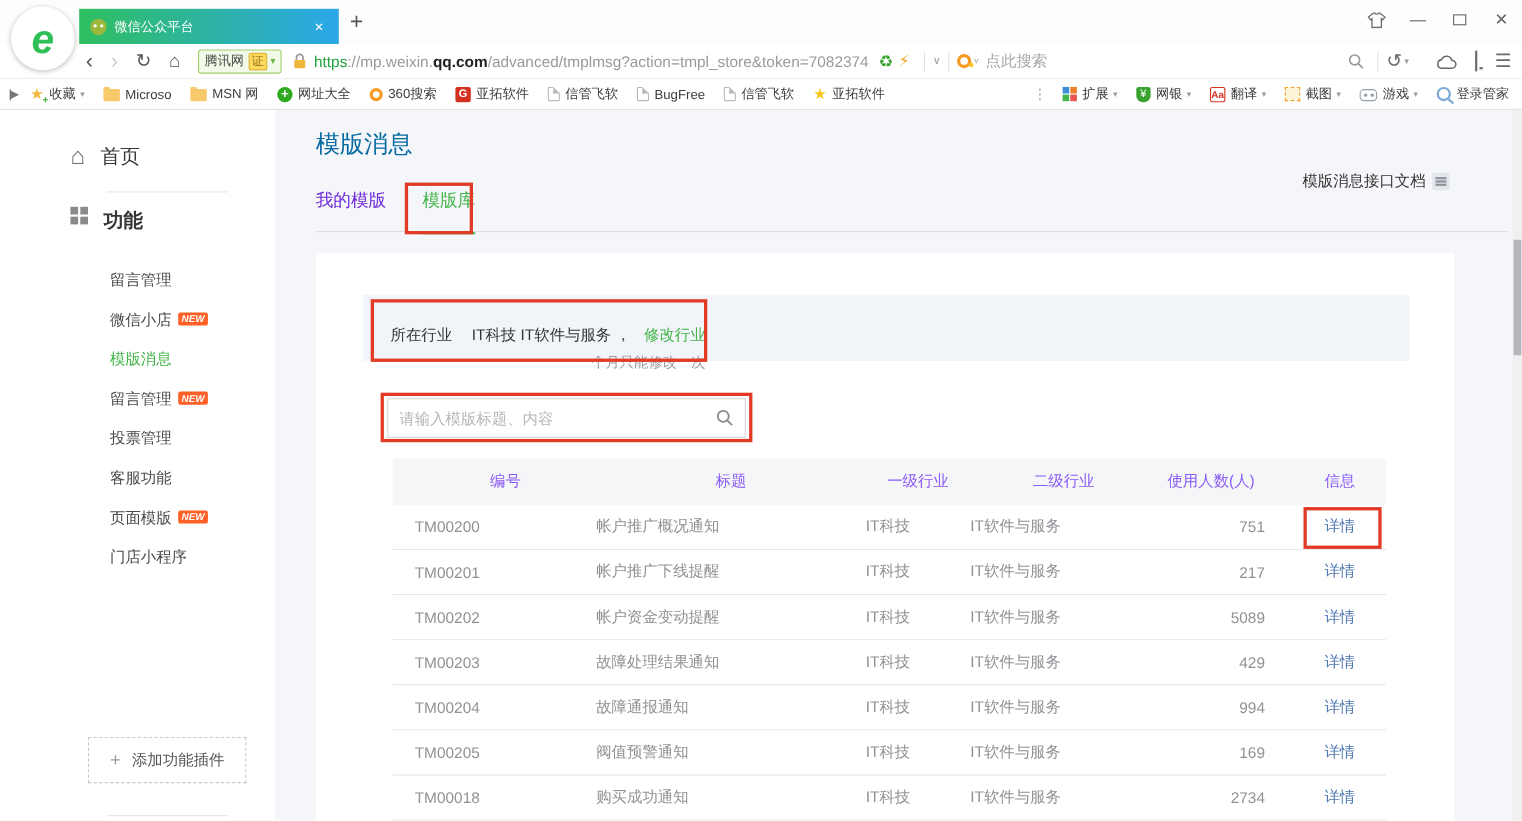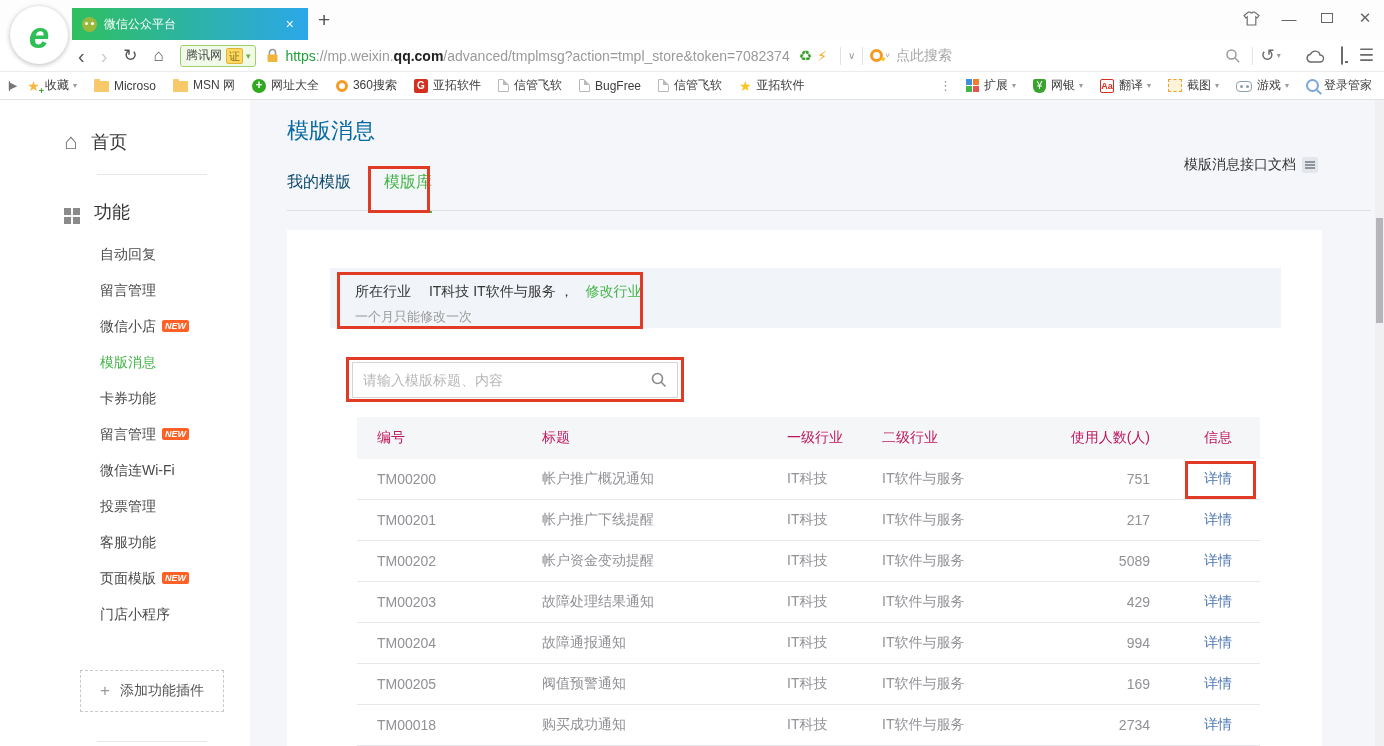--- a/index.html
+++ b/index.html
@@ -81,64 +81,64 @@
   .i-key:after { content:""; position:absolute; right:-5px; bottom:-3px; width:6px; height:2px; background:#7aa7d8; transform:rotate(40deg); }
 
   
   .page { position:absolute; left:0; top:100px; width:1384px; height:646px; background:#f4f6f9; }
   .sidebar { position:absolute; left:0; top:0; width:250px; height:646px; background:#fff; }
   .sb-home { position:absolute; left:64px; top:24px; height:36px; display:flex; align-items:center; }
   .sb-home .txt,.sb-func .txt { font-size:18px; color:#353535; margin-left:14px; }
   .home-ic { color:#6e6e6e; font-size:22px; line-height:1; }
   .sb-divider { position:absolute; left:97px; width:110px; height:1px; background:#e7e7e7; }
   .d1 { top:74px; } .d2 { top:641px; }
-  .sb-func { position:absolute; left:64px; top:88px; height:36px; display:flex; align-items:flex-end; }
+  .sb-func { position:absolute; left:64px; top:88px; height:36px; display:flex; align-items:flex-start;font-weight:bold; }
   .grid-ic { width:16px; height:16px; display:grid; grid-template-columns:7px 7px; grid-template-rows:7px 7px; gap:2px; }
   .grid-ic i { background:#8a8a8a; }
   .sb-items { position:absolute; left:100px; top:136px; }
   .sb-item { height:36px; line-height:36px; font-size:14px; color:#4a4a4a; white-space:nowrap; }
   .sb-item.active { color:#44b549; }
   .new-badge { display:inline-block; background:#ff6026; color:#fff; font-size:9px; font-weight:bold; font-style:italic;
                line-height:12px; padding:0 3px; border-radius:2px; margin-left:6px; vertical-align:2px; }
   .add-plugin { position:absolute; left:80px; top:570px; width:144px; height:42px; border:1px dashed #c9c9c9;
                 display:flex; align-items:center; justify-content:center; font-size:14px; color:#555; }
   .add-plugin .plus { color:#9a9a9a; font-size:17px; margin-right:10px; font-weight:normal; }
 
   .content { position:absolute; left:250px; top:0; width:1134px; height:646px; }
   .page-title { position:absolute; left:37px; top:16px; font-size:22px; color:#0369a1; }
   .tabs { position:absolute; left:37px; top:72px; display:flex; gap:33px; font-size:16px; }
-  .tab-item { color:#0c4a6e; padding-bottom:18px; }
+  .tab-item { color:#6d28d9; padding-bottom:18px; }
   .tab-item.active { color:#44b549; border-bottom:2px solid #44b549; }
   .tabs-divider { position:absolute; left:37px; top:110px; width:1084px; height:1px; background:#dfdfdf; }
   .doc-link { position:absolute; right:66px; top:56px; display:flex; align-items:center; font-size:14px; color:#353535;justify-content:center; }
   .doc-ic { width:16px; height:16px; background:#e3e6ea; border-radius:2px; margin-left:6px; position:relative; }
   .doc-ic:after { content:""; position:absolute; left:3px; top:4px; width:10px; height:1.5px; background:#8d949c; box-shadow:0 3px 0 #8d949c, 0 6px 0 #8d949c; }
 
   .card { position:absolute; left:37px; top:130px; width:1035px; height:560px; background:#fff; }
   .banner { margin:38px 41px 0 43px; height:60px; background:#f1f4f8; display:flex; justify-content:space-between; }
-  .banner-left { padding:15px 0 0 25px; font-size:14px; }
+  .banner-left { padding:28px 0 0 25px; font-size:14px;text-align:right; }
   .b-label { color:#353535; margin-right:14px; }
   .b-value { color:#353535; margin-right:8px; }
   .b-modify { color:#44b549; }
   .b-note { color:#9a9a9a; font-size:13px; margin-top:7px; }
   .banner-right { padding:14px 30px 0 0; font-size:14px; }
   .b-question { color:#9a9a9a; }
   .b-help { color:#54719e; }
 
   .search-wrap { position:relative; margin:34px 0 0 65px; width:326px; }
   .search-input { width:326px; height:36px; border:1px solid #d5d5d5; padding:0 34px 0 10px; font-size:14px; color:#353535;
                   font-family:"Liberation Sans","DejaVu Sans",sans-serif; outline:none; }
   .search-input::placeholder { color:#b7b7b7; }
   .mag { position:absolute; right:11px; top:10px; }
 
   .tpl-table { margin:19px 0 0 70px; width:903px; font-size:14px; }
   .tr { display:grid; grid-template-columns:185px 245px 95px 170px 124px 84px; height:41px; align-items:center; border-bottom:1px solid #e8e8ec; }
   .tr.head { height:42px; background:#f5f6f8; color:#353535; border-bottom:none; }
   .td { padding-left:0; color:#919196; }
-  .tr.head .td { color:#be185d; }
+  .tr.head .td { color:#8b5cf6;text-align:center; }
   .c1 { padding-left:20px; }
   .c5 { text-align:right; padding-right:26px; }
   .c6 { text-align:center; }
   .detail-link { color:#5079b3; text-decoration:none; }
 
   .scrollbar { position:absolute; right:0; top:0; width:9px; height:646px; background:#f0f0f2; }
   .scroll-thumb { position:absolute; left:1px; top:118px; width:7px; height:105px; background:#b4b6ba; }
 
   
   .anno { position:absolute; border:3px solid #e23b25; z-index:50; pointer-events:none; }
@@ -324,27 +324,24 @@
     <div class="sb-func">
       <span class="grid-ic">
           <i></i>
           <i></i>
           <i></i>
           <i></i>
         </span>
       <span class="txt">功能</span>
     </div>
     <div class="sb-items">
-      <div class="sb-item"><span>自动回复</span></div>
       <div class="sb-item"><span>留言管理</span></div>
       <div class="sb-item"><span>微信小店</span><span class="new-badge">NEW</span></div>
       <div class="sb-item active"><span>模版消息</span></div>
-      <div class="sb-item"><span>卡券功能</span></div>
       <div class="sb-item"><span>留言管理</span><span class="new-badge">NEW</span></div>
-      <div class="sb-item"><span>微信连Wi-Fi</span></div>
       <div class="sb-item"><span>投票管理</span></div>
       <div class="sb-item"><span>客服功能</span></div>
       <div class="sb-item"><span>页面模版</span><span class="new-badge">NEW</span></div>
       <div class="sb-item"><span>门店小程序</span></div>
     </div>
     <div class="add-plugin">
       <span class="plus">+</span>
       <span>添加功能插件</span>
     </div>
     <div class="sb-divider d2"></div>

